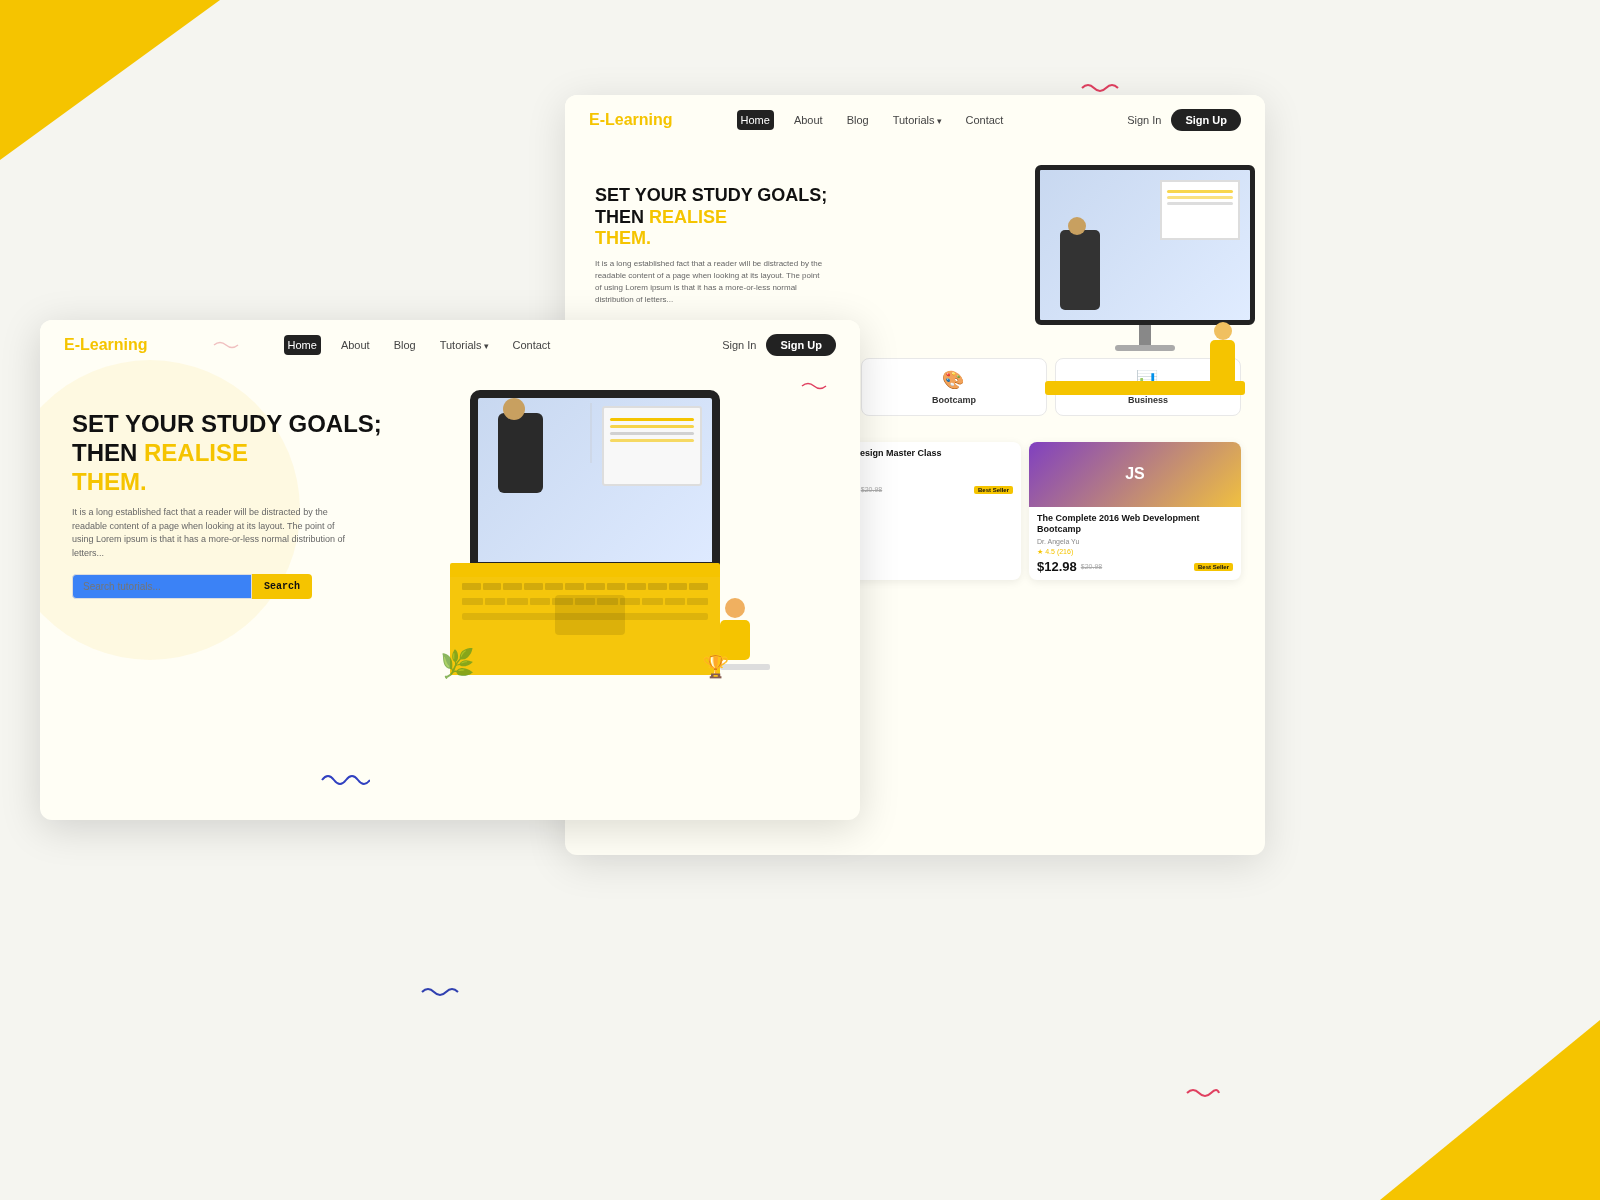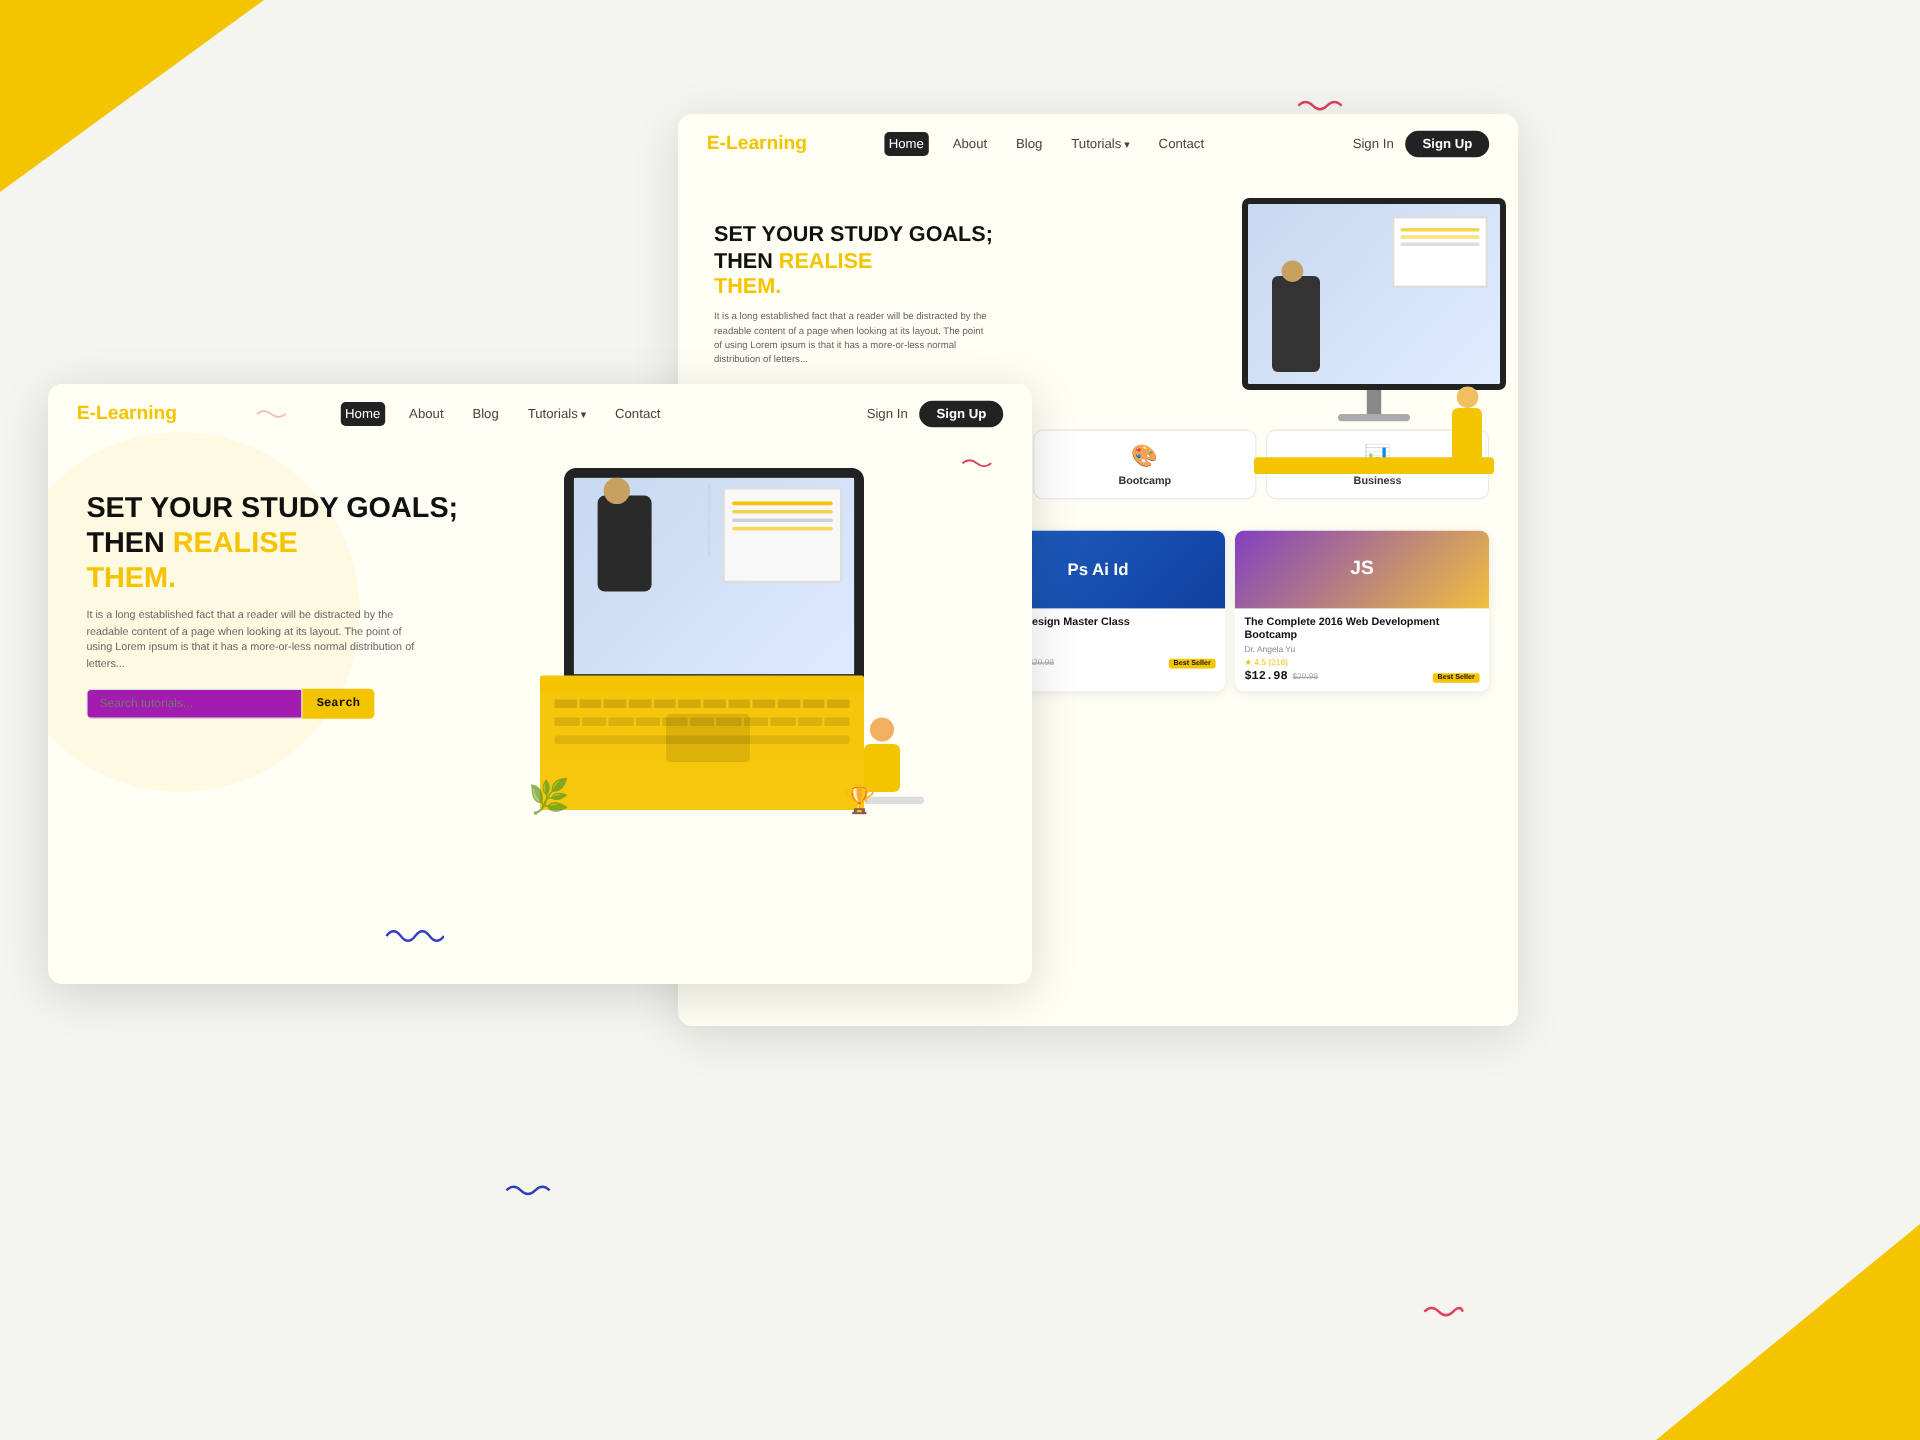--- a/index.html
+++ b/index.html
@@ -134,21 +134,21 @@
       margin-top: 14px;
       max-width: 240px;
     }
     .search-input {
       flex: 1;
       padding: 6px 10px;
       border: 1px solid #ddd;
       border-radius: 4px 0 0 4px;
       font-size: 10px;
       outline: none;
-      background: #a21caf;
+      background: #3b82f6;
     }
     .search-btn {
       background: #F5C400;
       border: none;
       padding: 6px 12px;
       border-radius: 0 4px 4px 0;
       font-size: 10px;
       font-weight: 700;
       color: #111;
       cursor: pointer;
@@ -268,24 +268,23 @@
       font-size: 7px;
       color: #F5C400;
       margin-bottom: 3px;
     }
     .course-price-row {
       display: flex;
       align-items: center;
       gap: 4px;
     }
     .price-new {
-      font-size: 10px;
+      font-size: 13px;
       font-weight: 700;
       color: #111;
-      font-family: Liberation Mono, monospace;
     }
     .price-old {
       font-size: 7px;
       color: #aaa;
       text-decoration: line-through;
     }
     .best-seller {
       font-size: 6px;
       background: #F5C400;
       color: #111;
@@ -474,23 +473,20 @@
           <div class="course-author">Dr. Angela Yu</div>
           <div class="course-rating">★ 4.5 (216)</div>
           <div class="course-price-row">
             <span class="price-new">$12.98</span>
             <span class="price-old">$20.98</span>
             <span class="best-seller">Best Seller</span>
           </div>
         </div>
       </div>
       <div class="course-card">
-        <div class="course-thumb course-thumb-2">
-          <span style="font-size:14px;color:#fff;font-weight:700;">Ps Ai Id</span>
-        </div>
         <div class="course-info">
           <div class="course-name">Graphic Design Master Class</div>
           <div class="course-author">Dr. Angela Yu</div>
           <div class="course-rating">★ 4.5 (216)</div>
           <div class="course-price-row">
             <span class="price-new">$12.98</span>
             <span class="price-old">$20.98</span>
             <span class="best-seller">Best Seller</span>
           </div>
         </div>

